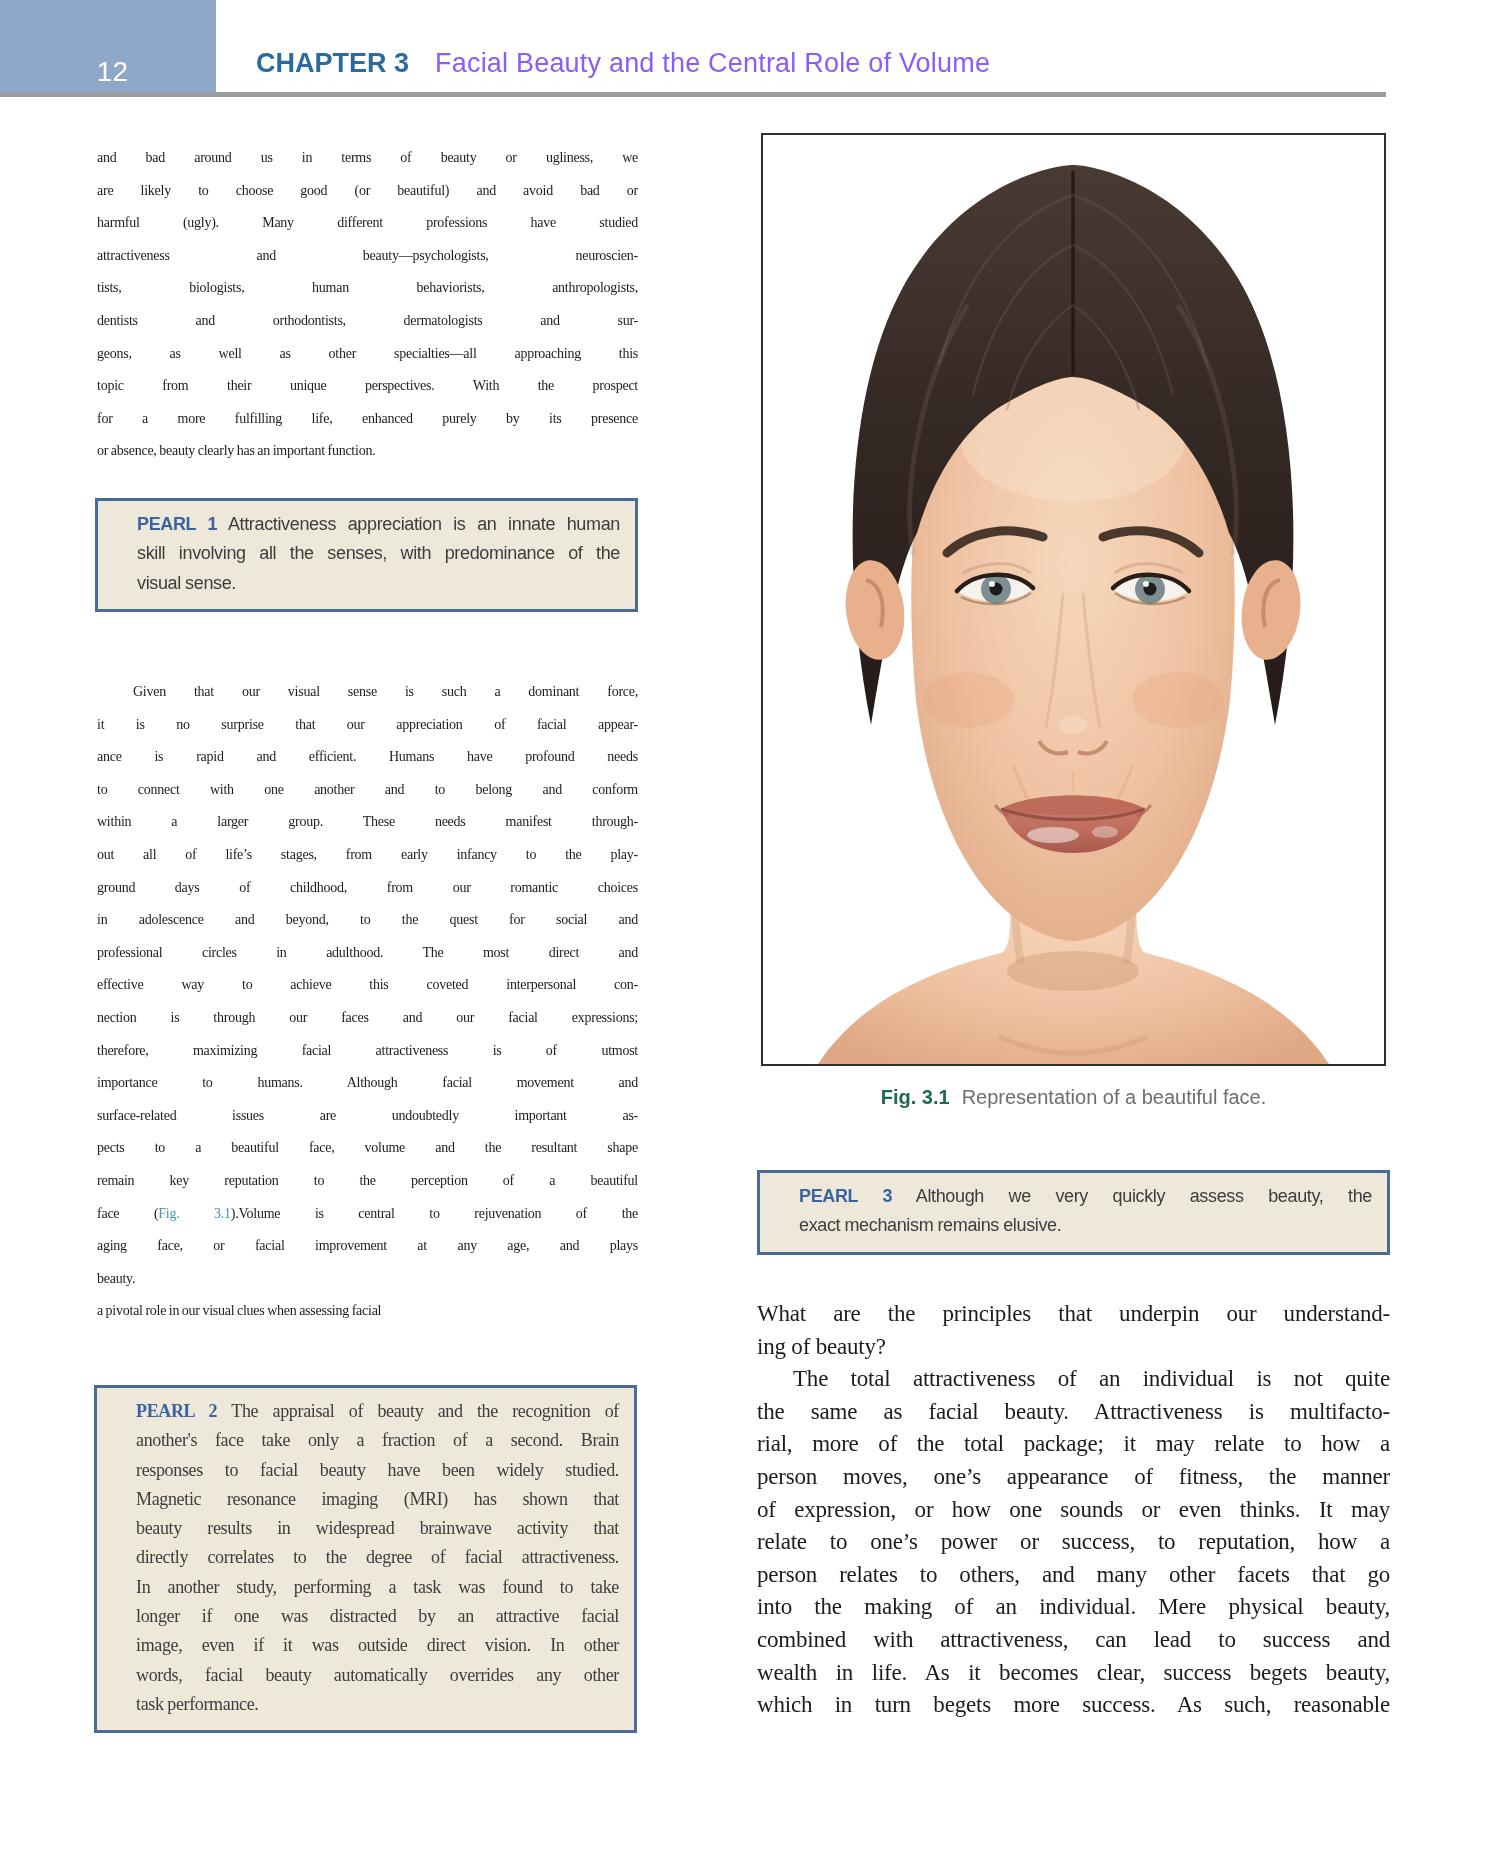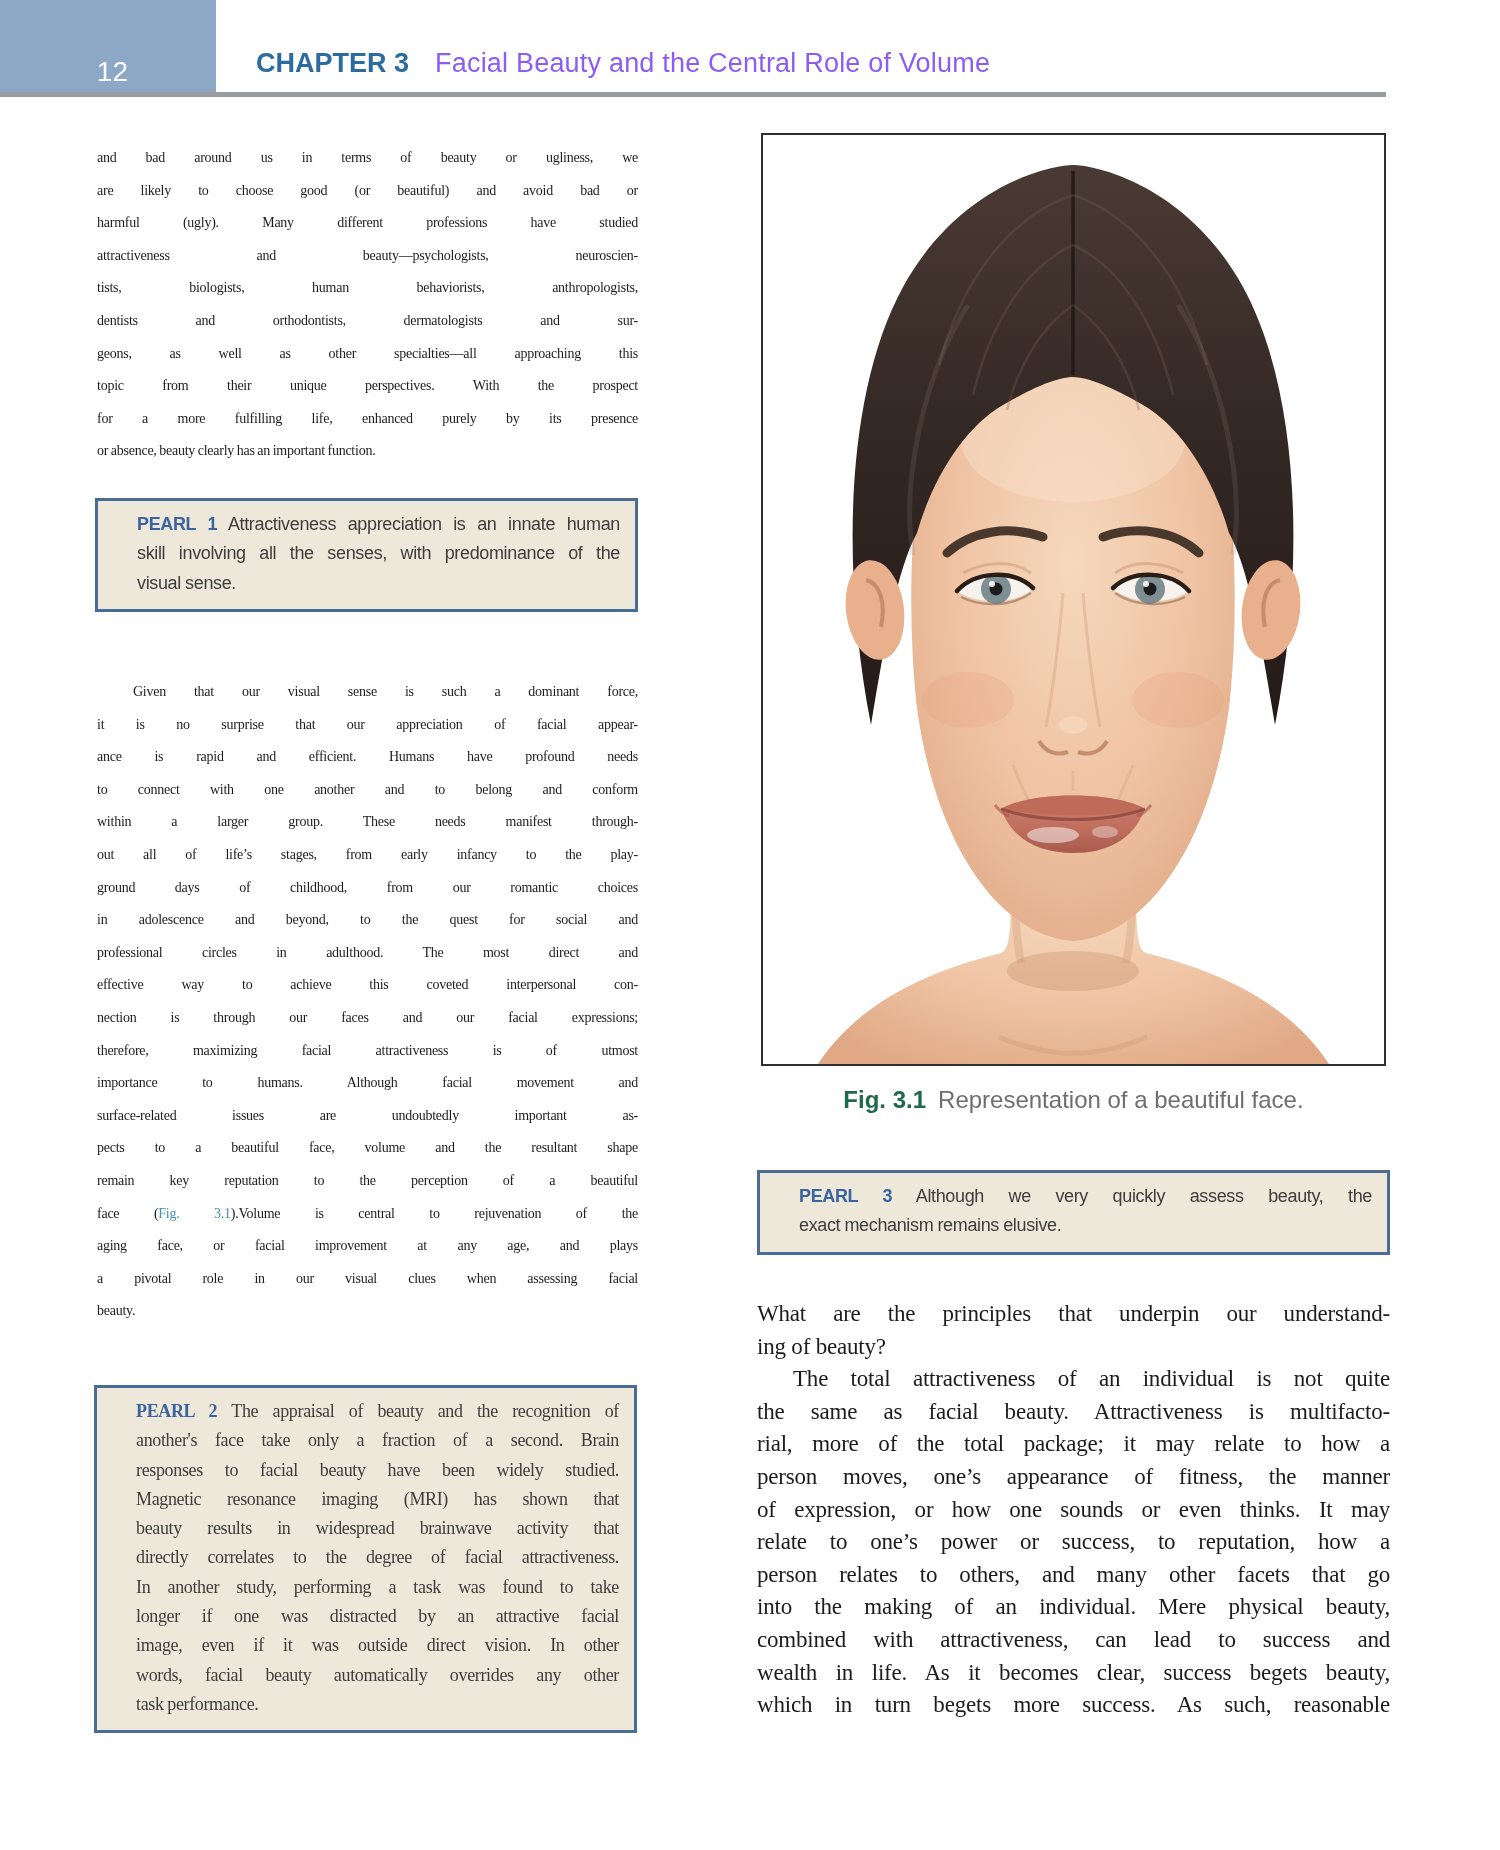--- a/index.html
+++ b/index.html
@@ -41,21 +41,21 @@
   .pearl .line:last-child{text-align-last:left;}
   .pearl-label{font-weight:bold;color:var(--pearl-label,#3a63a0);}
   .pearl-1{left:95px;top:498px;width:543px;}
   .pearl-2{left:94px;top:1385px;width:543px;font-family:Liberation Serif, serif;}
   .pearl-3{left:757px;top:1170px;width:633px;}
 
   
   .figure-frame{position:absolute;left:761px;top:133px;width:625px;height:933px;
                 box-sizing:border-box;border:2px solid #2f2f2f;background:#ffffff;overflow:hidden;}
   .caption{position:absolute;left:757px;top:1086px;width:633px;text-align:center;
-           font-family:"Liberation Sans",sans-serif;font-size:24px;white-space:nowrap;}
+           font-family:"Liberation Sans",sans-serif;font-size:20px;white-space:nowrap;}
   .fig-label{font-weight:bold;color:var(--figure-label-green,#1e6b4a);margin-right:12px;}
   .fig-text{color:var(--caption-text,#6e6e6e);}
 </style>
 </head>
 <body>
 
 <div class="page">
 
   <div class="pageno-block">
     <span class="pageno">12</span>
@@ -96,22 +96,22 @@
       <div class="line">professional circles in adulthood. The most direct and</div>
       <div class="line">effective way to achieve this coveted interpersonal con-</div>
       <div class="line">nection is through our faces and our facial expressions;</div>
       <div class="line">therefore, maximizing facial attractiveness is of utmost</div>
       <div class="line">importance to humans. Although facial movement and</div>
       <div class="line">surface-related issues are undoubtedly important as-</div>
       <div class="line">pects to a beautiful face, volume and the resultant shape</div>
       <div class="line">remain key reputation to the perception of a beautiful</div>
       <div class="line"><span>face (</span><span class="fig-link">Fig. 3.1</span><span>).Volume is central to rejuvenation of the</span></div>
       <div class="line">aging face, or facial improvement at any age, and plays</div>
+      <div class="line">beauty.</div>
       <div class="line">a pivotal role in our visual clues when assessing facial</div>
-      <div class="line">beauty.</div>
     </div>
 
   <aside class="pearl pearl-2">
       <div class="line"><span class="pearl-label">PEARL 2</span><span> The appraisal of beauty and the recognition of</span></div>
       <div class="line">another's face take only a fraction of a second. Brain</div>
       <div class="line">responses to facial beauty have been widely studied.</div>
       <div class="line">Magnetic resonance imaging (MRI) has shown that</div>
       <div class="line">beauty results in widespread brainwave activity that</div>
       <div class="line">directly correlates to the degree of facial attractiveness.</div>
       <div class="line">In another study, performing a task was found to take</div>

